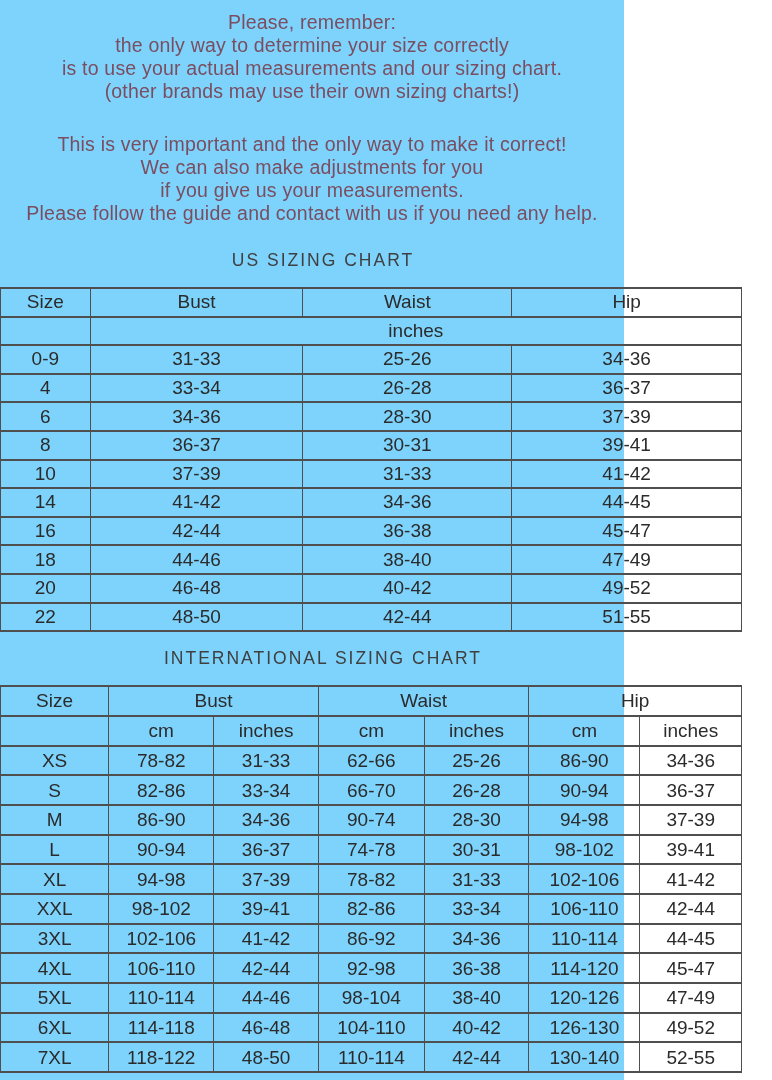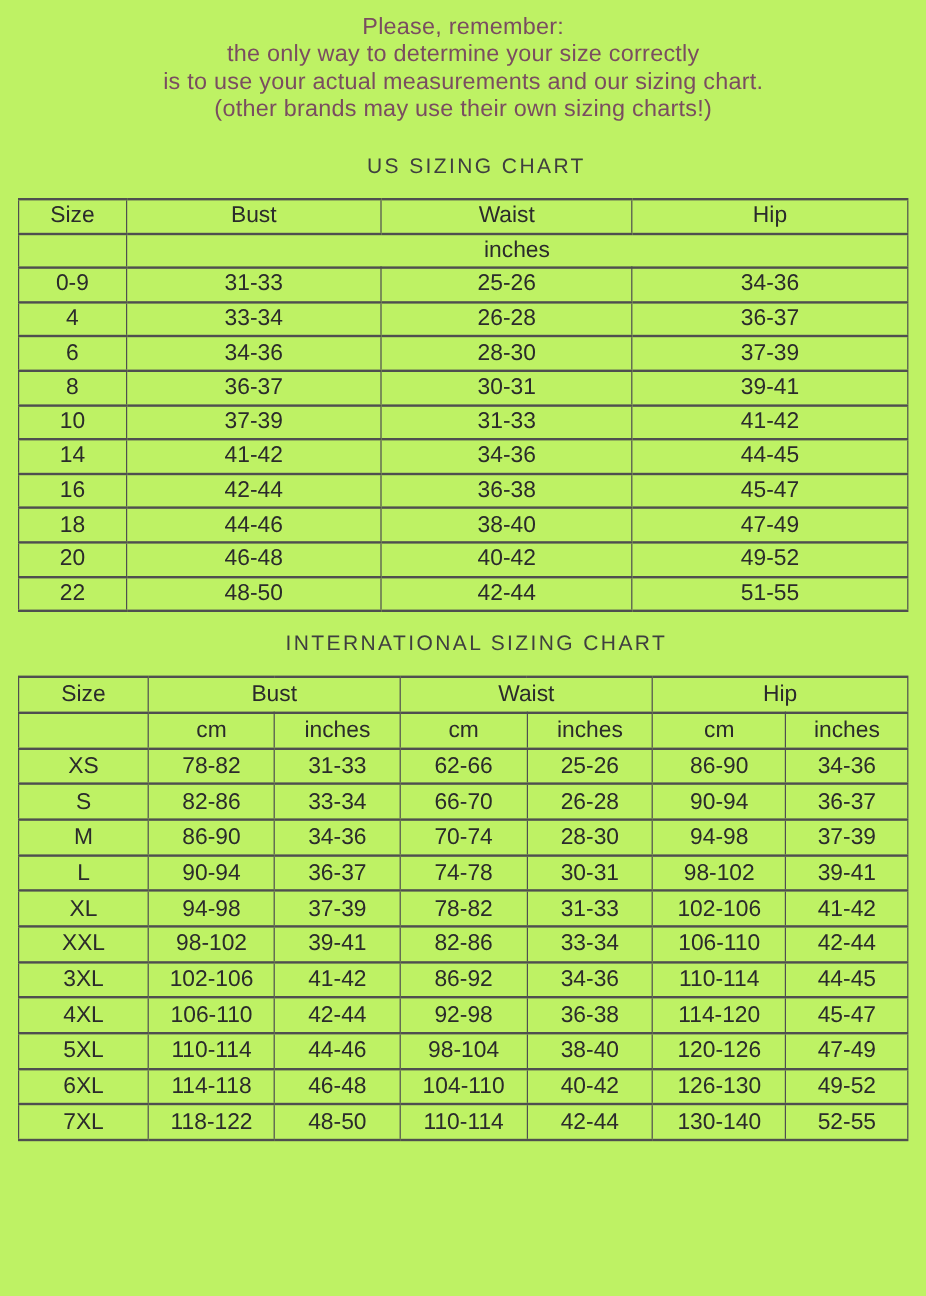--- a/index.html
+++ b/index.html
@@ -7,23 +7,23 @@
     padding: 0;
     background: #ffffff;
   }
   body {
     width: 772px;
     height: 1080px;
     font-family: "Liberation Sans", sans-serif;
     overflow: hidden;
   }
   .page {
-    width: 772px;
+    width: 624px;
     height: 1080px;
-    background: #bef264;
+    background: #7dd3fc;
     box-sizing: border-box;
   }
 
   
   .intro {
     text-align: center;
     color: #7a4d60;
     font-size: 19.5px;
     font-weight: 300;
     line-height: 23px;
@@ -72,20 +72,26 @@
 </head>
 <body>
 
 <div class="page">
 
   <div class="intro">
     <div>Please, remember:</div>
     <div>the only way to determine your size correctly</div>
     <div>is to use your actual measurements and our sizing chart.</div>
     <div>(other brands may use their own sizing charts!)</div>
+    <div class="para2">
+      <div>This is very important and the only way to make it correct!</div>
+      <div>We can also make adjustments for you</div>
+      <div>if you give us your measurements.</div>
+      <div>Please follow the guide and contact with us if you need any help.</div>
+    </div>
   </div>
 
   <div class="chart-title us-title">US SIZING CHART</div>
 
   <table class="us-table">
     <colgroup>
       <col style="width:12.1%">
       <col style="width:28.7%">
       <col style="width:28.2%">
       <col style="width:31.0%">
@@ -211,21 +217,21 @@
           <td>33-34</td>
           <td>66-70</td>
           <td>26-28</td>
           <td>90-94</td>
           <td>36-37</td>
         </tr>
         <tr>
           <td>M</td>
           <td>86-90</td>
           <td>34-36</td>
-          <td>70-74</td>
+          <td>90-74</td>
           <td>28-30</td>
           <td>94-98</td>
           <td>37-39</td>
         </tr>
         <tr>
           <td>L</td>
           <td>90-94</td>
           <td>36-37</td>
           <td>74-78</td>
           <td>30-31</td>

